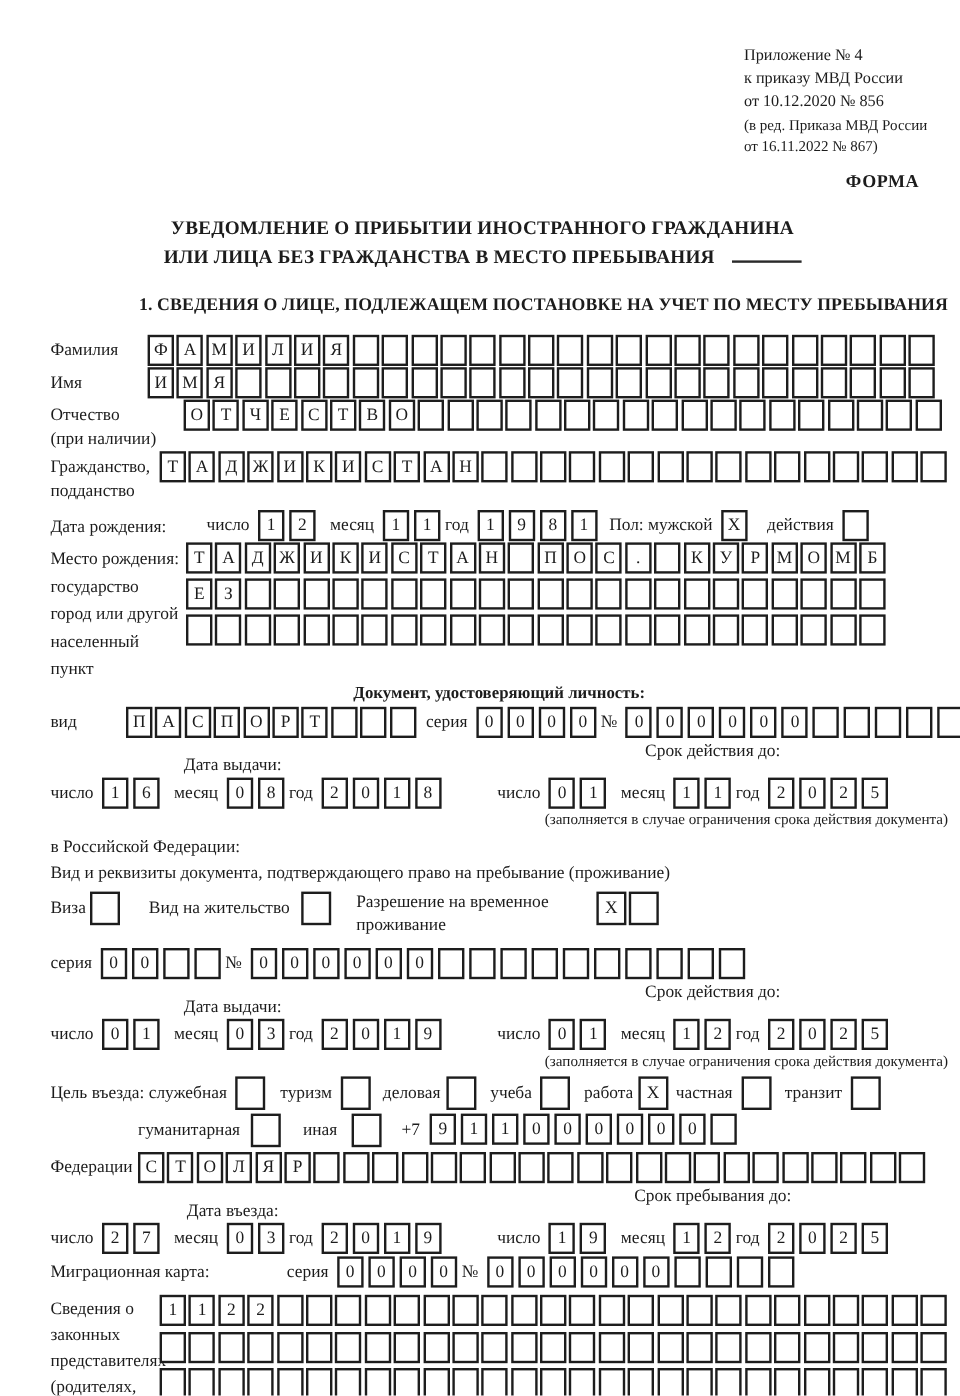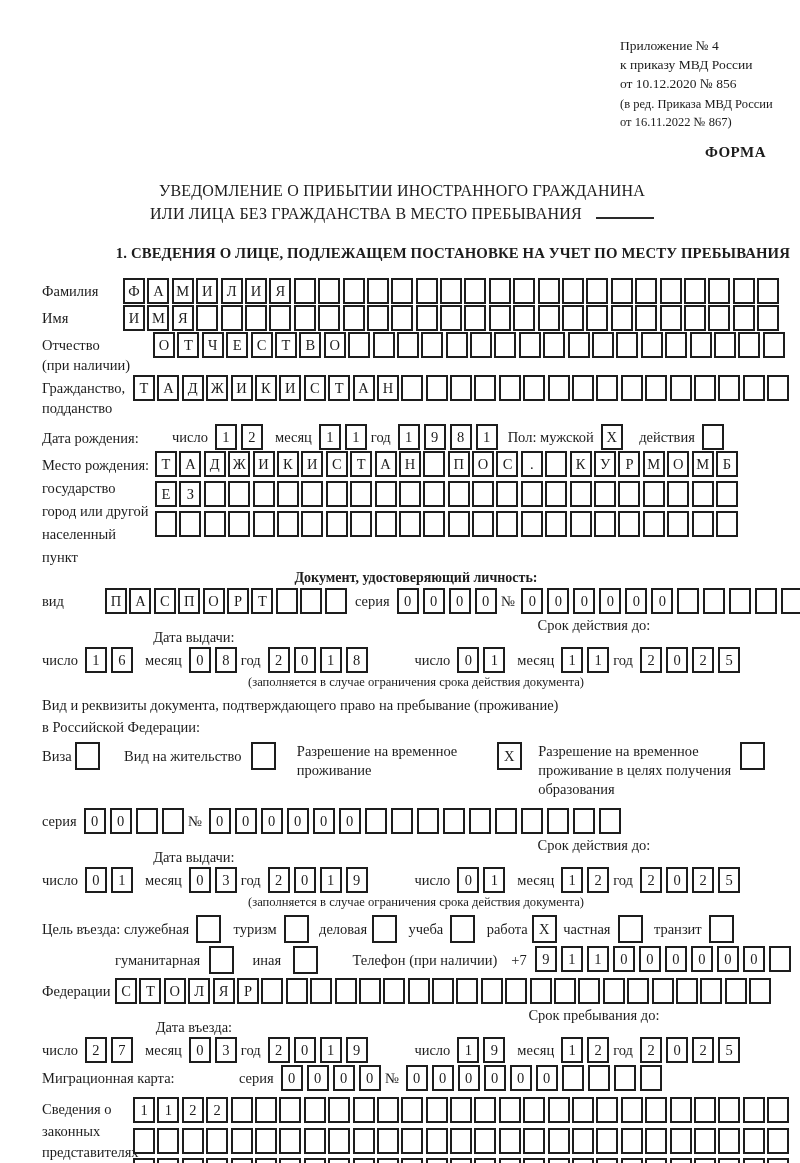--- a/index.html
+++ b/index.html
@@ -7,21 +7,21 @@
        font-family:"Liberation Serif","DejaVu Serif",serif;}
   .page{position:relative;box-sizing:border-box;width:800px;height:1163px;
         padding:36px 10px 0 42px;}
   
   .hdr{margin-left:578px;font-size:13.5px;line-height:19px;}
   .hdr .sm{font-size:12.5px;line-height:17.5px;}
   .hdr .gap{margin-top:3px;}
   .forma{margin-top:13px;text-align:right;padding-right:24px;
          font-weight:bold;font-size:15px;letter-spacing:.5px;}
   
-  .title{margin-top:19px;margin-right:28px;text-align:center;font-weight:normal;
+  .title{margin-top:19px;margin-right:28px;text-align:center;font-weight:bold;
          font-size:16px;line-height:21.5px;letter-spacing:.2px;}
   .tline{display:inline-block;width:58px;border-bottom:2.2px solid #2a2a2a;
          height:15px;margin-left:14px;}
   .sec{margin-top:21px;font-weight:bold;font-size:14.8px;letter-spacing:.1px;white-space:nowrap;text-align:right;}
   
   .row{display:flex;flex-wrap:nowrap;align-items:flex-start;}
   .bxg{display:inline-flex;flex-wrap:nowrap;flex:none;}
   .bx{display:inline-flex;flex:none;align-items:center;justify-content:center;
       box-sizing:border-box;width:22px;height:26px;border:2px solid #1d1d1d;
       margin-right:2.4px;font-size:14.5px;background:#fff;}
@@ -36,21 +36,21 @@
   .mt4{margin-top:4px;} .mt6{margin-top:6px;}
   .stack{display:flex;flex-direction:column;}
   .stack .bxg{margin-bottom:4px;}
   .dochead{margin-top:1px;text-align:center;font-weight:bold;font-size:14px;}
   .dhdr{display:flex;margin-top:3px;font-size:14.5px;}
   .dhdr .h1{width:310px;text-align:center;margin-top:12px;}
   .dhdr .h2{width:400px;margin-left:52px;text-align:center;}
   .dval{display:flex;margin-top:1px;}
   .dgroup{display:flex;flex:none;}
   .rgt{margin-left:auto;margin-right:46px;}
-  .note{margin-top:2px;text-align:center;font-size:12.6px;line-height:15px;}
+  .note{margin-top:2px;text-align:right;font-size:12.6px;line-height:15px;}
   .intro{margin-top:4px;font-size:14.5px;line-height:22px;}
   .opts{display:flex;margin-top:4px;font-size:14.5px;}
   .opts .ol{flex:none;line-height:20px;padding-top:4px;}
   .optc{flex:none;text-align:left;line-height:19px;}
   .w190{width:192px;} .w196{width:196px;}
   .purline{display:flex;margin-top:3px;font-size:14.5px;}
   .purline .ol{flex:none;line-height:28px;}
   .ind{margin-left:73px;}
   .phpre{flex:none;line-height:28px;margin:0 8px 0 14px;}
   .legal{display:flex;margin-top:6px;}
@@ -415,38 +415,37 @@
           <span class="bx">2</span>
           <span class="bx">0</span>
           <span class="bx">2</span>
           <span class="bx">5</span>
         </span>
     </span>
   </div>
   <div class="note">(заполняется в случае ограничения срока действия документа)</div>
 
   <div class="intro">
+    <div>в Российской Федерации:</div>
     <div>Вид и реквизиты документа, подтверждающего право на пребывание (проживание)</div>
-    <div>в Российской Федерации:</div>
   </div>
 
   <div class="opts">
     <span class="ol">Виза</span>
     <span class="bxg cbg" style="margin-left:3px">
         <span class="bx"></span>
       </span>
     <span class="ol" style="margin-left:22px;margin-right:10px">Вид на жительство</span>
     <span class="bxg cbg">
         <span class="bx"></span>
       </span>
     <span class="optc w190" style="margin-left:18px;margin-right:8px">Разрешение на временное проживание</span>
     <span class="bxg cbg">
         <span class="bx">X</span>
       </span>
-    <span class="optc w196" style="margin-left:14px;margin-right:6px">Разрешение на временное проживание в целях получения образования</span>
     <span class="bxg cbg">
         <span class="bx"></span>
       </span>
   </div>
 
   <div class="row" style="margin-top:9px">
     <span class="dl">серия</span>
     <span class="bxg sp">
         <span class="bx">0</span>
         <span class="bx">0</span>
@@ -553,21 +552,20 @@
 
   <div class="purline">
     <span class="ol ind">гуманитарная</span>
     <span class="bxg cbg" style="margin-left:9px">
         <span class="bx"></span>
       </span>
     <span class="ol" style="margin-left:16px;margin-right:12px">иная</span>
     <span class="bxg cbg">
         <span class="bx"></span>
       </span>
-    <span class="ol" style="margin-left:32px">Телефон (при наличии)</span>
     <span class="phpre">+7</span>
     <span class="bxg sp">
         <span class="bx">9</span>
         <span class="bx">1</span>
         <span class="bx">1</span>
         <span class="bx">0</span>
         <span class="bx">0</span>
         <span class="bx">0</span>
         <span class="bx">0</span>
         <span class="bx">0</span>

